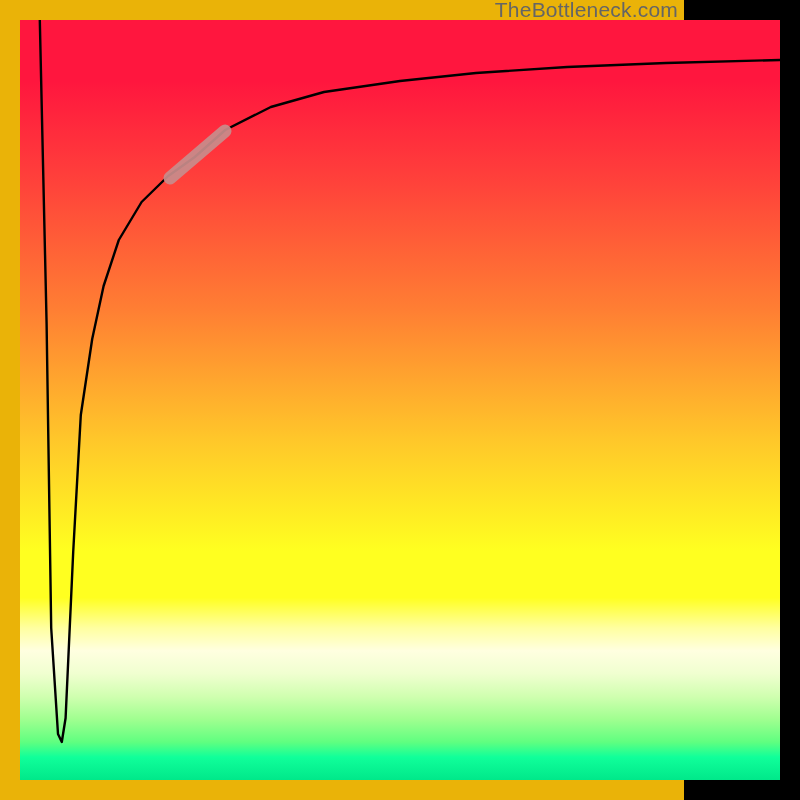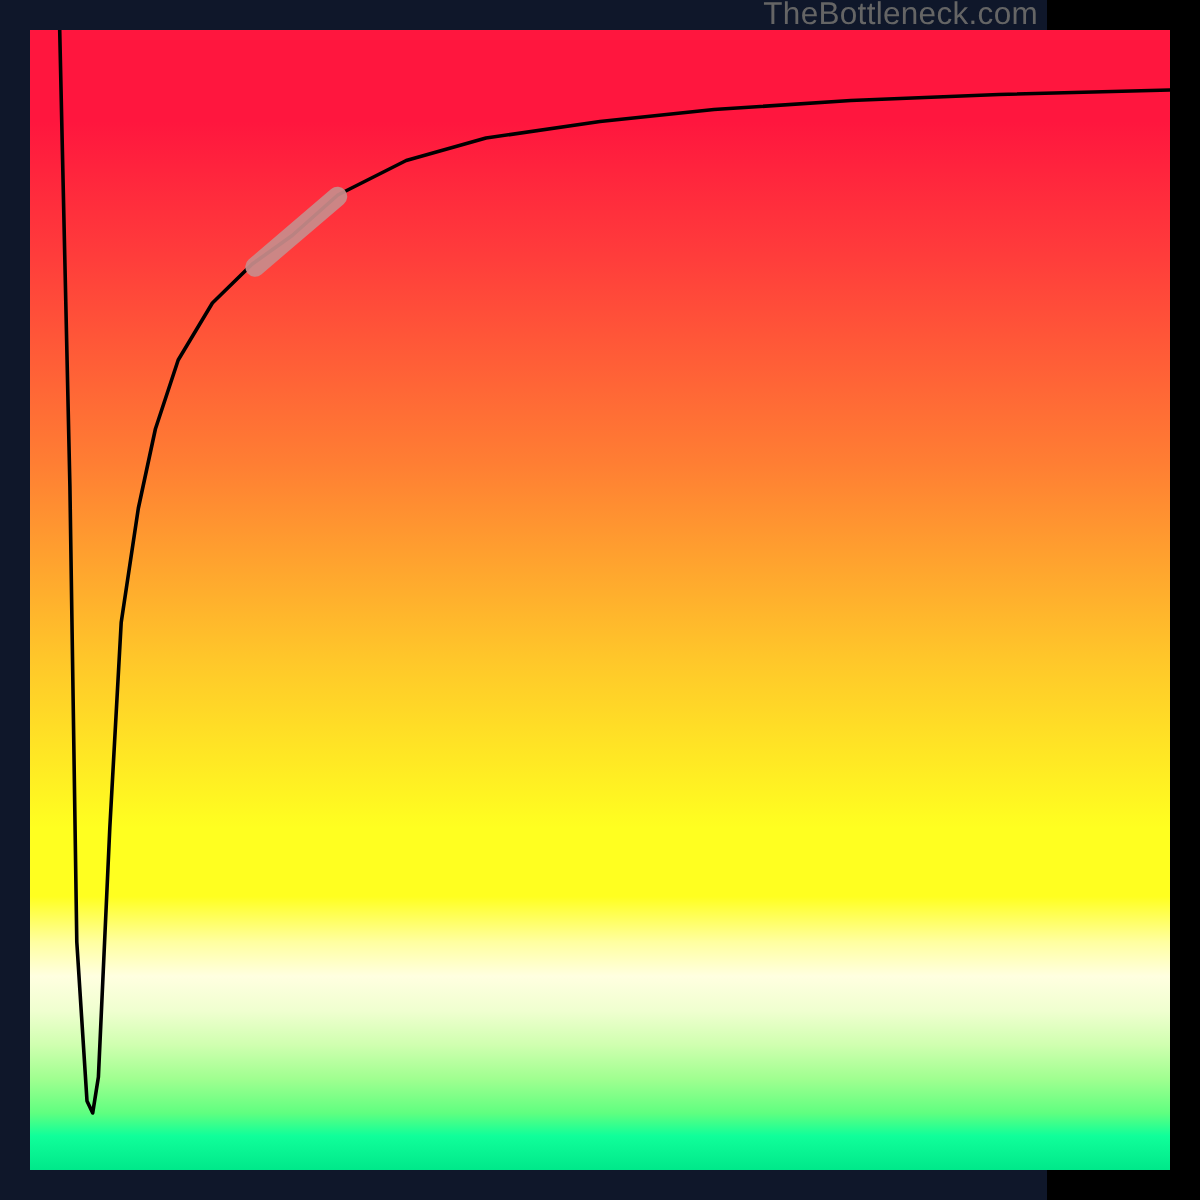--- a/index.html
+++ b/index.html
@@ -8,22 +8,21 @@
     width: 800px;
     height: 800px;
     background: #000;
     font-family: Arial, Helvetica, sans-serif;
     overflow: hidden;
   }
   .chart-wrap {
     position: relative;
     width: 684px;
     height: 800px;
-    background: #0f172a;
-    padding-left: 14px;
+    background: #eab308;
   }
   .plot-area {
     position: absolute;
     left: 20px;
     top: 20px;
     width: 760px;
     height: 760px;
     overflow: hidden;
   }
   .gradient-bg {

